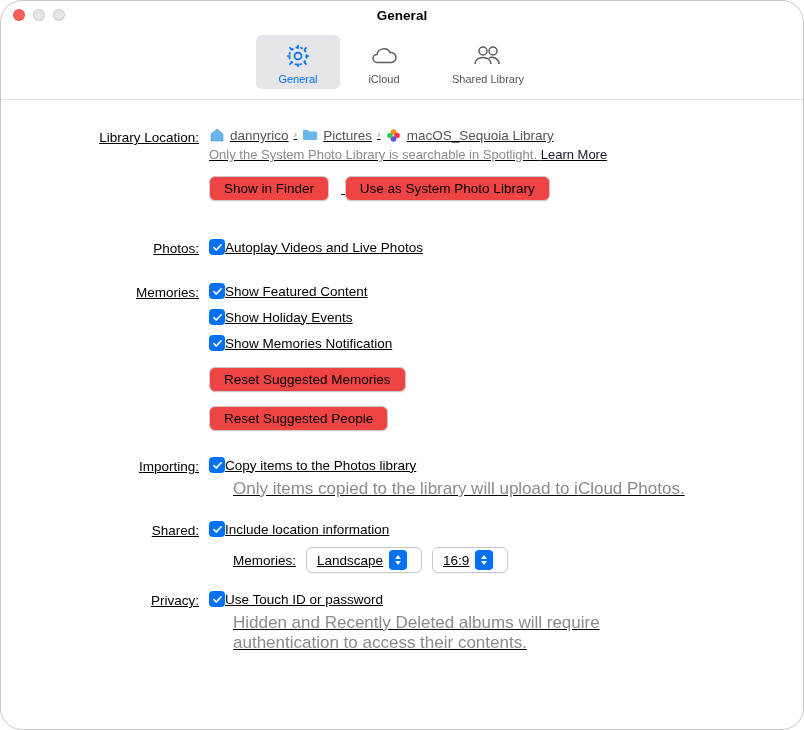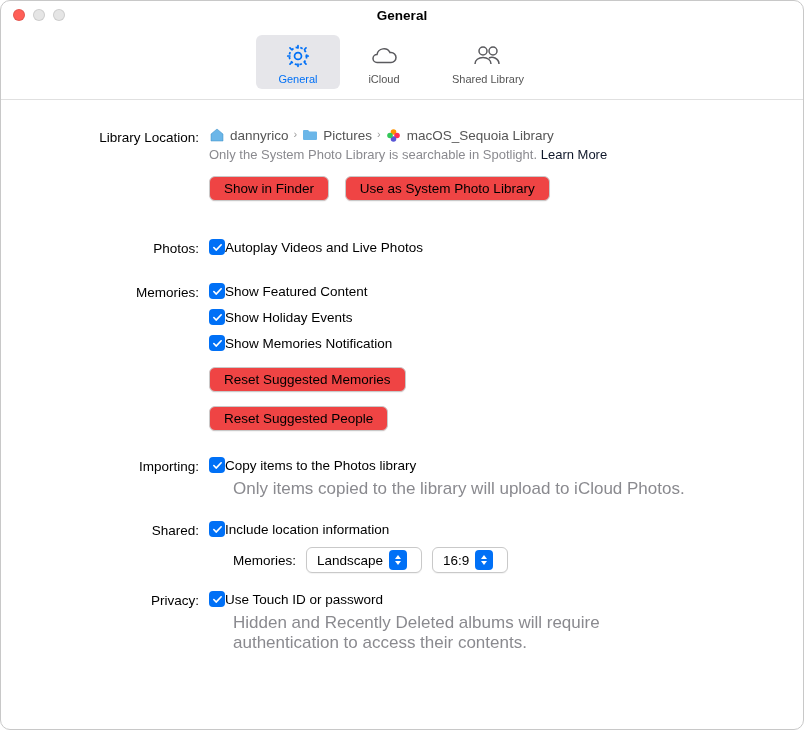--- a/index.html
+++ b/index.html
@@ -9,21 +9,21 @@
       width: 804px;
       height: 730px;
       font-size: 13px;
       color: #000;
       -webkit-font-smoothing: antialiased;
     }
     .window {
       width: 804px;
       height: 730px;
       border: 1px solid #c8c8c8;
-      border-radius: 10px;
+      border-radius: 22px;
       overflow: hidden;
       display: flex;
       flex-direction: column;
       background: #ffffff;
     }
     .titlebar {
       height: 28px;
       display: flex;
       align-items: center;
       padding: 0 12px;
@@ -80,20 +80,21 @@
     .tool-item .label { display:block; }
     .content {
       flex: 1;
       padding: 28px 30px 20px;
       overflow: auto;
     }
     .row {
       display: flex;
       align-items: flex-start;
       margin-bottom: 6px;
+      text-decoration: underline;
     }
     .row-label {
       width: 178px;
       text-align: right;
       padding-right: 10px;
       padding-top: 2px;
       font-size: 13.5px;
     }
     .row-content {
       flex: 1;

